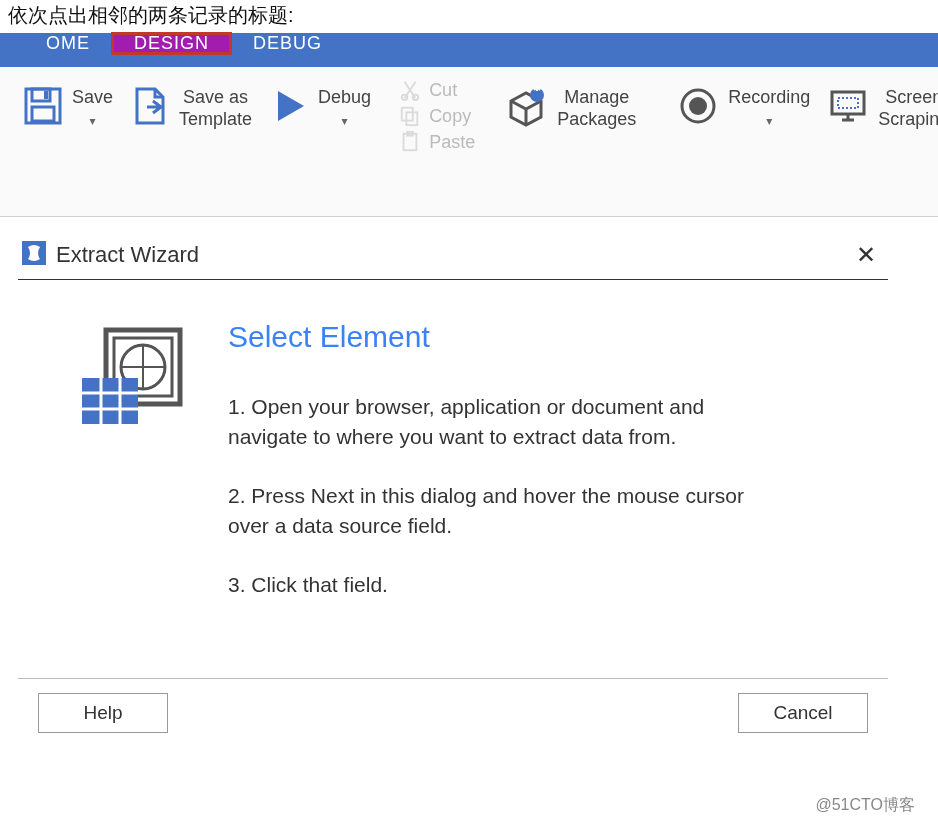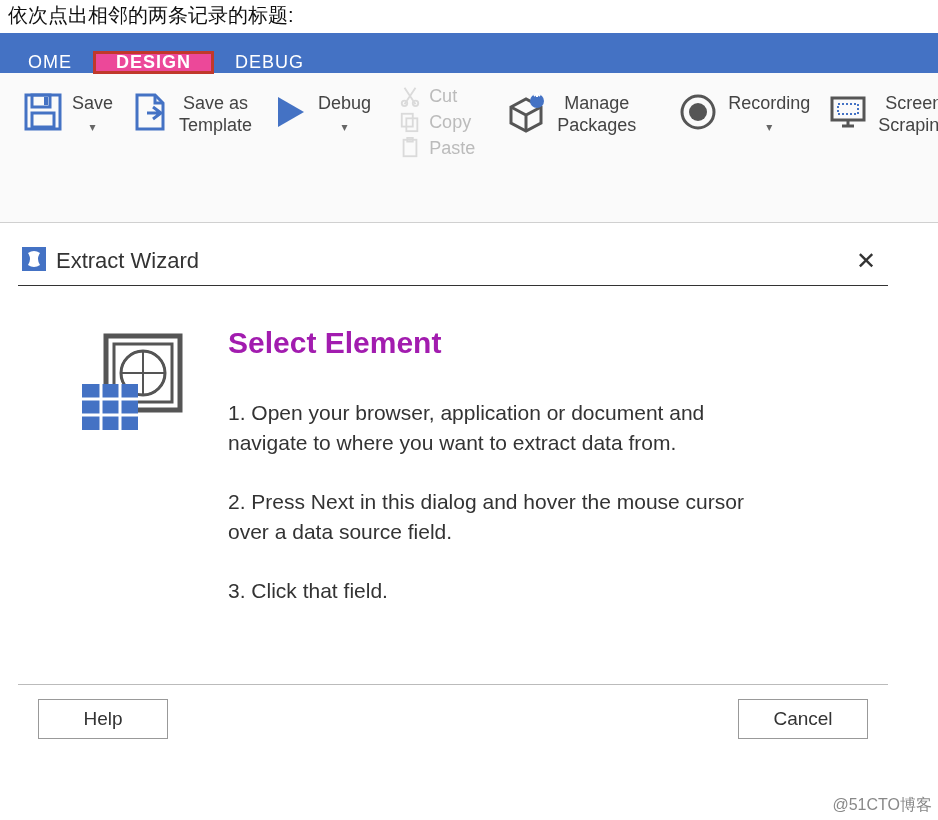--- a/index.html
+++ b/index.html
@@ -1,22 +1,22 @@
 <!DOCTYPE html>
 <html><head>
 <meta charset="utf-8">
 <style>
   * { box-sizing: border-box; }
   body { margin: 0; font-family: "Segoe UI", Arial, sans-serif; background: #fff; color: #333; width: 938px; }
   .top-text { padding: 2px 8px 4px 8px; font-size: 20px; color: #111; font-weight:500;}
   
   
-  .tab-strip { background: #4472c4; height: 40px; display: flex; align-items: flex-end; padding-left: 6px; }
+  .tab-strip { background: #4472c4; height: 34px; display: flex; align-items: flex-start; padding-left: 24px; }
   .tab { color: #fff; font-size: 18px; padding: 0 22px; display: flex; align-items: center; letter-spacing: 1px; }
-  .tab.active { outline: 3px solid #c0392b; outline-offset: -2px; background:#ec4899;font-weight:bold; }
+  .tab.active { outline: 3px solid #c0392b; outline-offset: -2px; background:#a21caf; }
   
   
   .ribbon { background: #fafafa; border-bottom: 1px solid #d0d0d0; display: flex; align-items: stretch; padding: 8px 4px 2px 4px; height:150px;}
   .group { display: flex; align-items: flex-start; padding: 4px 10px; }
   .vsep { width: 1px; background: #d0d0d0; margin: 6px 2px; }
   .big-btn { display: flex; flex-direction: row; align-items: flex-start; justify-content: flex-start; padding: 4px 8px; color: #444; font-size: 18px; cursor: pointer; line-height:1.2;gap:8px; }
   .big-btn .ico { height: 46px; display:flex; align-items:center; justify-content:center; }
   .big-btn .lbl { text-align: center; margin-top:4px; }
   .big-btn .drop { font-size:12px; color:#666; }
   .paste-col { display:flex; flex-direction:column; gap:4px; padding:4px 6px;}
@@ -25,29 +25,29 @@
   .highlight-box { outline: 3px solid #c0392b; outline-offset: -1px; }
   
   
   .dialog-wrap { margin: 18px 0 0 18px; width: 870px; }
   .dlg-title { display:flex; align-items:center; gap:10px; padding: 4px 4px 8px 4px; border-bottom: 1px solid #333; }
   .dlg-title .t { font-size: 22px; color:#333; }
   .dlg-title .close { margin-left:auto; font-size:24px; cursor:pointer; padding:2px 8px;}
   .dlg-body { display:flex; padding: 40px 28px 50px 60px; gap: 40px; border-bottom:1px solid #bbb;}
   .dlg-body .left-ico { flex: 0 0 auto; padding-top:4px;}
   .dlg-body .content { flex:1; }
-  .dlg-body h2 { margin:0 0 38px 0; font-size:30px; font-weight:700; color:#a21caf;}
+  .dlg-body h2 { margin:0 0 38px 0; font-size:30px; font-weight:400; color:#3b82f6;}
   .dlg-body p { margin: 0 0 28px 0; font-size:21px; color:#333; line-height:1.45; max-width:560px;}
   .dlg-buttons { display:flex; padding: 14px 20px 18px 20px; gap:26px; }
   .spacer { flex:1; }
   .btn { min-width:130px; height:40px; border:1px solid #999; background:#fff; font-size:19px; color:#333; display:flex; align-items:center; justify-content:center; cursor:pointer;}
   .btn.disabled { color:#aaa; background:#f3f3f3; cursor:default;}
   .btn.highlight { outline:3px solid #c0392b; outline-offset:1px;}
   
-  .watermark { position:fixed; right:6px; bottom:4px; color:#888; font-size:16px;}
+  .watermark { position:fixed; right:23px; bottom:4px; color:#888; font-size:16px;}
 </style>
 </head>
 <body>
 
 <div class="top-text">依次点出相邻的两条记录的标题:</div>
 
 <div class="tab-strip">
   <div class="tab">OME</div>
   <div class="tab active">DESIGN</div>
   <div class="tab">DEBUG</div>

